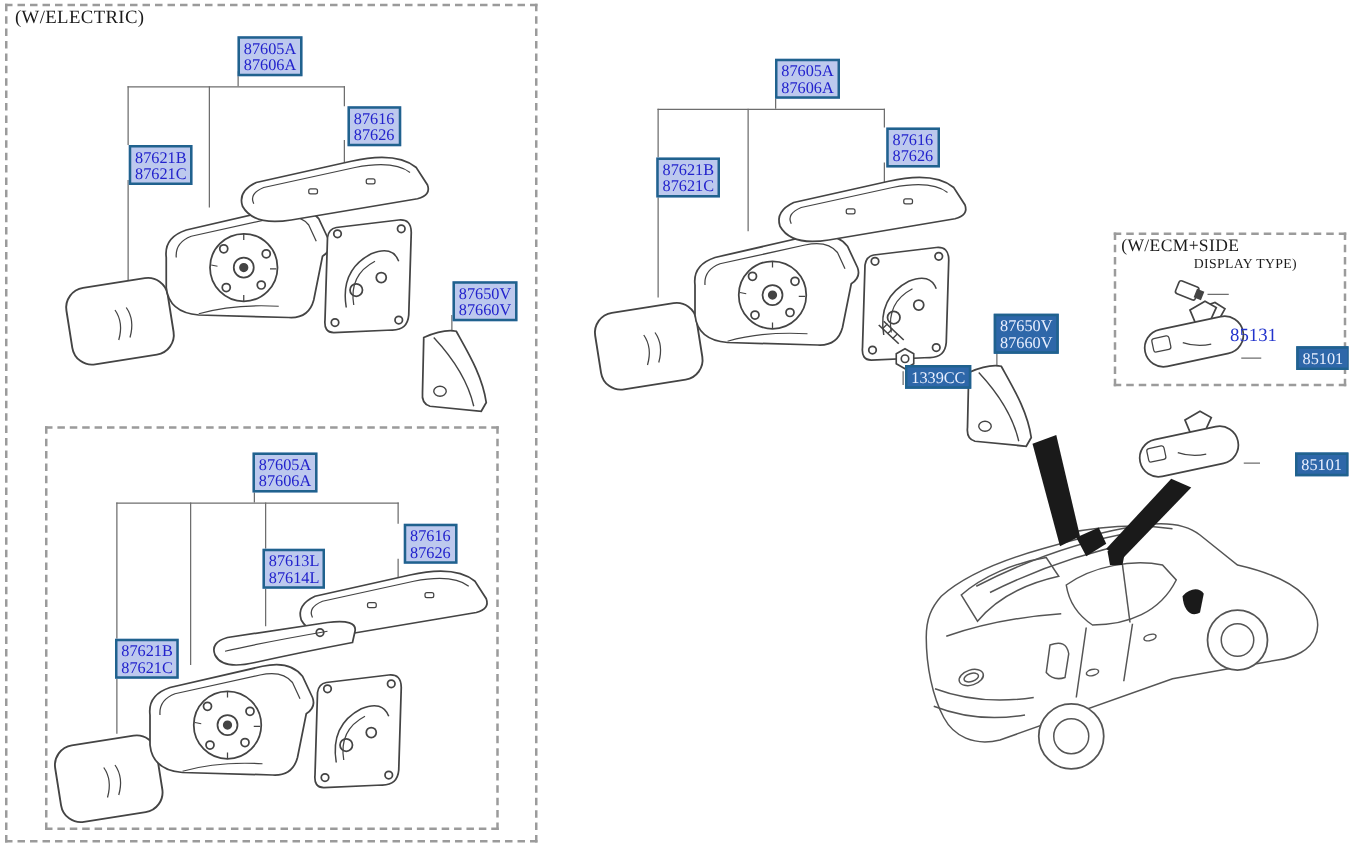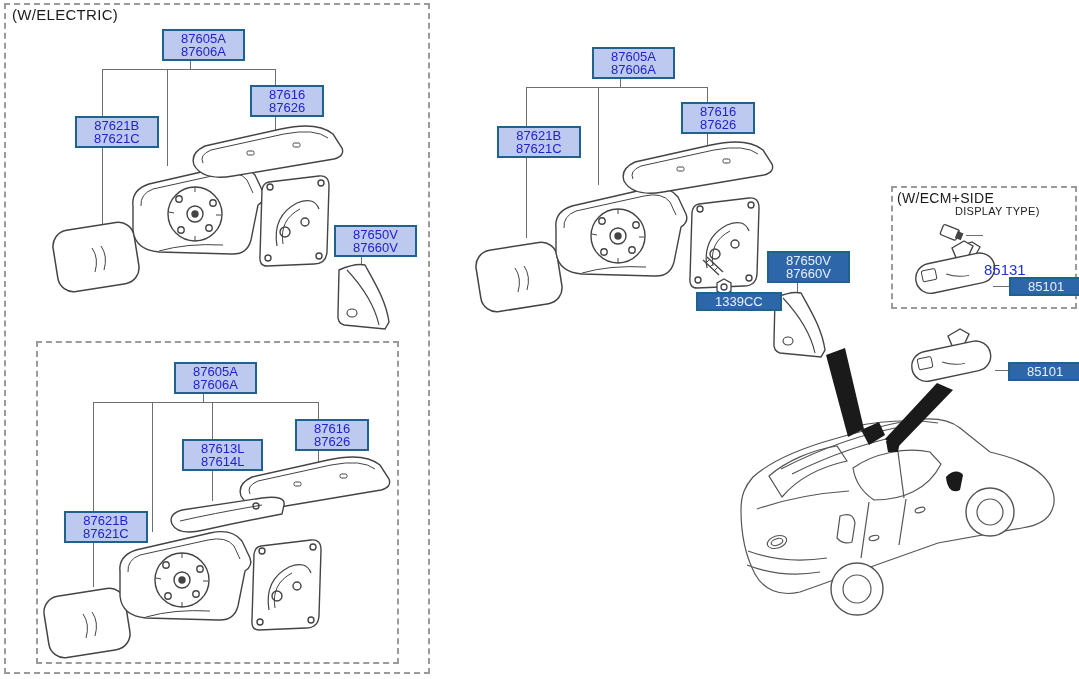--- a/index.html
+++ b/index.html
@@ -9,34 +9,35 @@
     --highlight_bg:#2e67a9;
     --highlight_text:#e9efff;
     --connector:#6e6e6e;
     --draw:#444444;
     --dash:#9b9b9b;
     --watermark_outline:#b0b0b0;
   }
   html,body{margin:0;padding:0;background:#fff;}
   #stage{
     position:relative;width:1079px;height:679px;background:#ffffff;
-    font-family:Liberation Sans, sans-serif;overflow:hidden;
+    font-family:Liberation Serif, serif;overflow:hidden;
   }
   .dashed-box{position:absolute;border:2px dashed var(--dash);z-index:1;}
   .section-title{
     position:absolute;color:#1b1b1b;font-size:15px;letter-spacing:.3px;
     white-space:nowrap;z-index:4;
   }
   .part-label{
     position:absolute;z-index:5;
     background:var(--label_bg);color:var(--label_text);
     border:2px solid var(--label_border);
     font-size:13px;line-height:13px;font-weight:400;
-    padding:1px 17px;text-align:center;white-space:nowrap;
+    padding:1px 3px;text-align:center;white-space:nowrap;
     cursor:pointer;
+    margin-left:28px;
   }
   .part-label span{display:block;}
   .part-label.hl{background:var(--highlight_bg);color:var(--highlight_text);}
   .plain-ref{
     position:absolute;z-index:5;color:#2233cc;font-size:15px;white-space:nowrap;
   }
   .cline{position:absolute;background:var(--connector);z-index:2;}
   #art{position:absolute;left:0;top:0;z-index:2;}
   #watermark{
     position:absolute;left:386px;top:302px;z-index:3;

